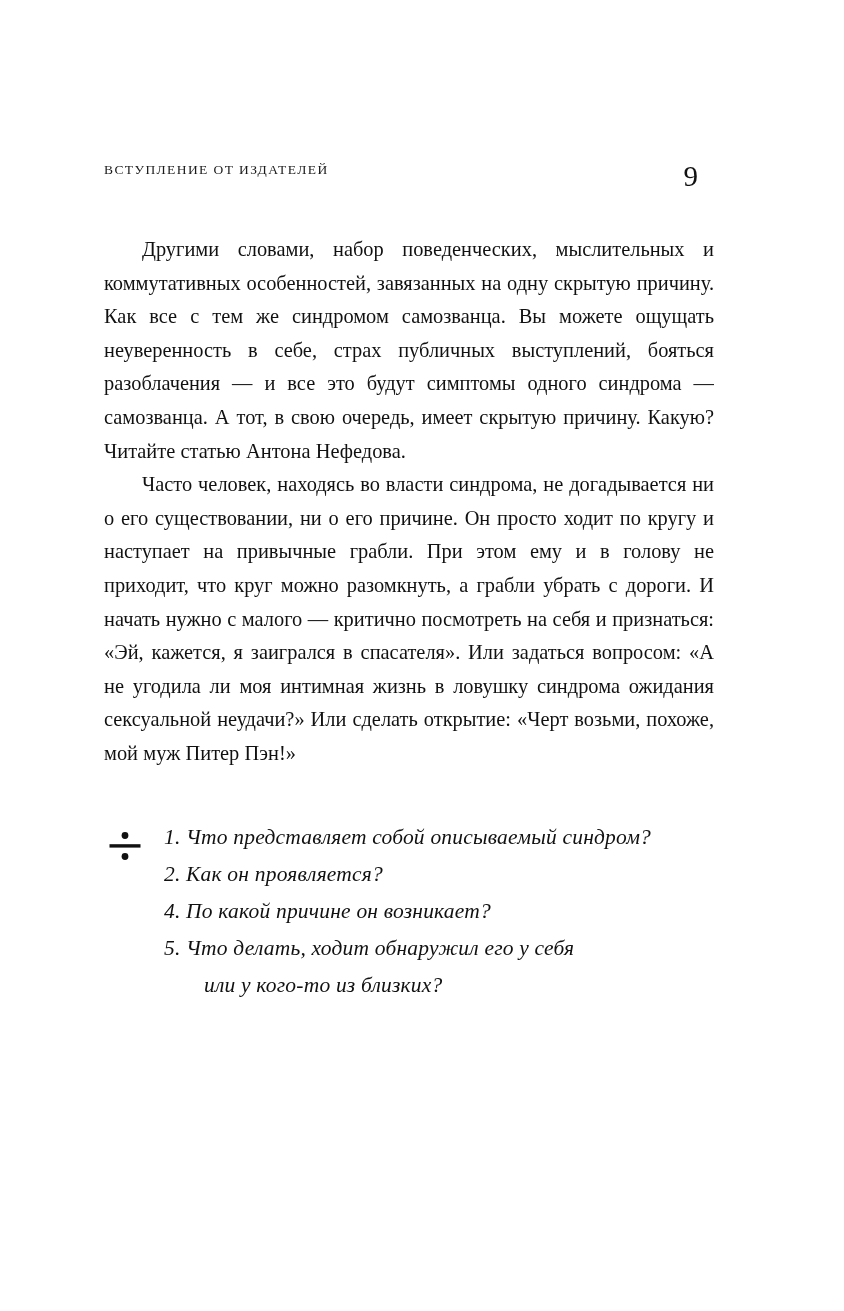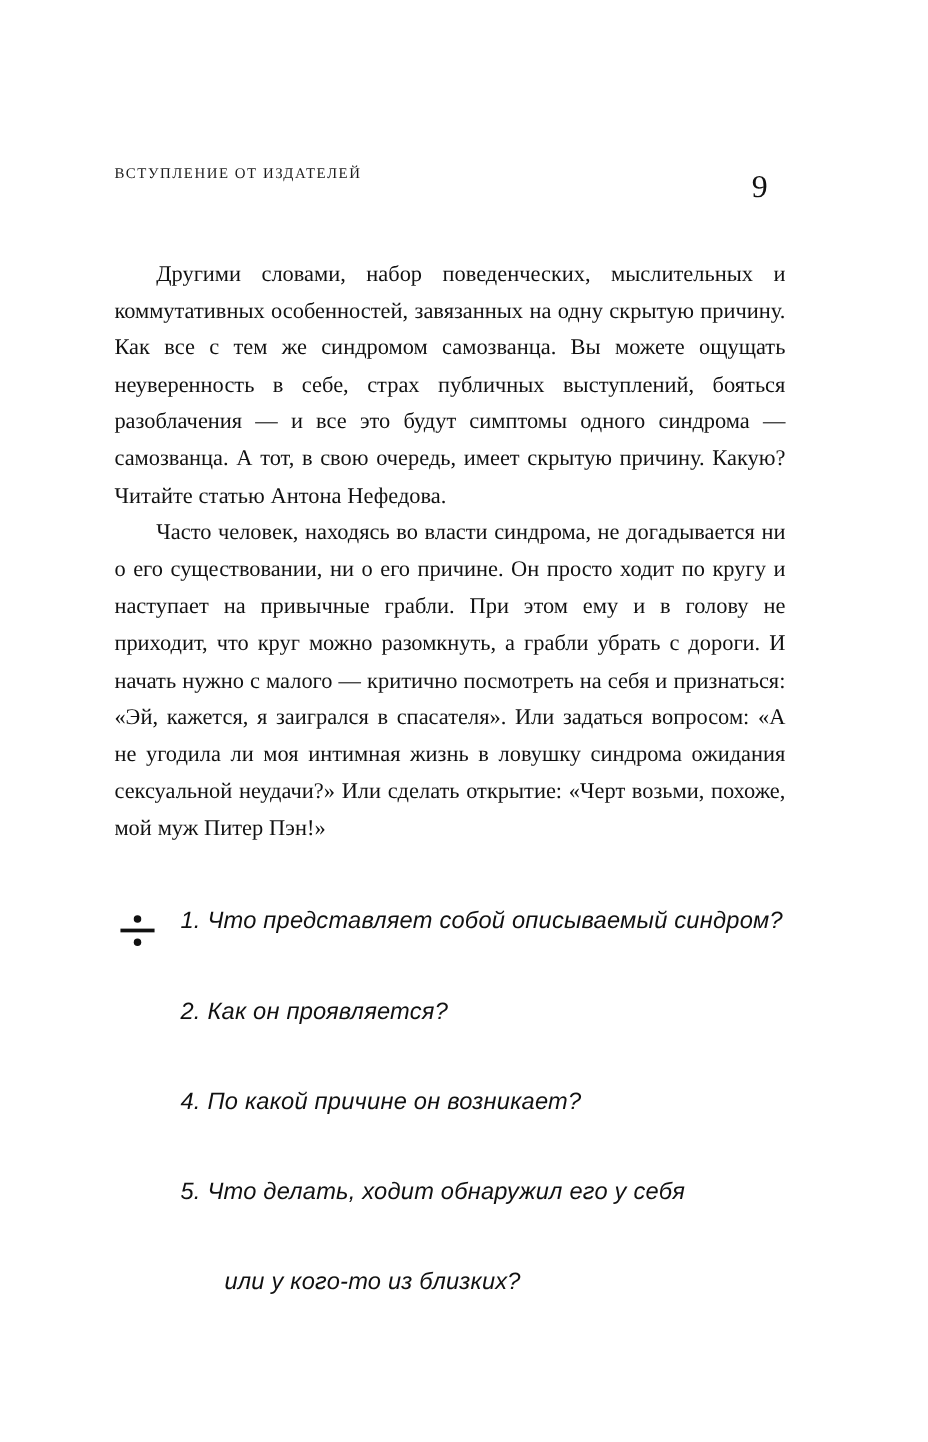--- a/index.html
+++ b/index.html
@@ -23,21 +23,21 @@
   }
   .content {
     position: absolute;
     left: 104px;
     top: 150px;
     width: 610px;
   }
   
   .header-row {
     display: flex;
-    align-items: flex-start;
+    align-items: center;
     justify-content: space-between;
     height: 40px;
   }
   .running-head {
     font-family: "Liberation Serif", serif;
     font-size: 13.5px;
     letter-spacing: 1.4px;
     text-transform: uppercase;
     font-variant: small-caps;
     color: #1a1a1a;
@@ -73,28 +73,27 @@
     padding-left: 60px;
   }
   .divider-icon {
     position: absolute;
     left: 4px;
     top: 10px;
     width: 34px;
     height: 34px;
   }
   .q-line {
-    font-family: Liberation Sans, sans-serif;
+    font-family: Liberation Serif, serif;
     font-style: italic;
     font-size: 21.5px;
     line-height: 37px;
     letter-spacing: 0.2px;
     color: #111111;
     white-space: nowrap;
-    margin-top: 45px;
   }
   .q-line .num {
     font-style: italic;
   }
   .q-cont {
     padding-left: 40px;
   }
 </style>
 </head>
 <body>

